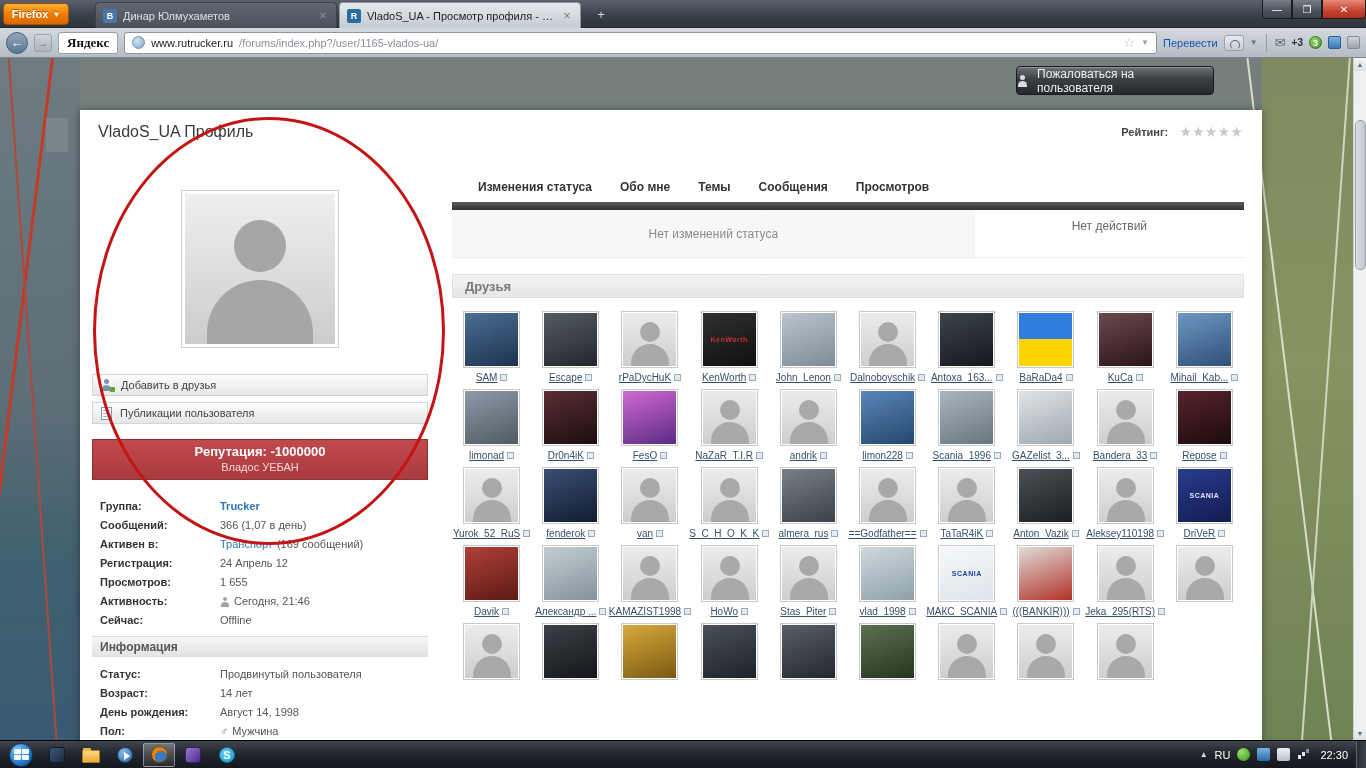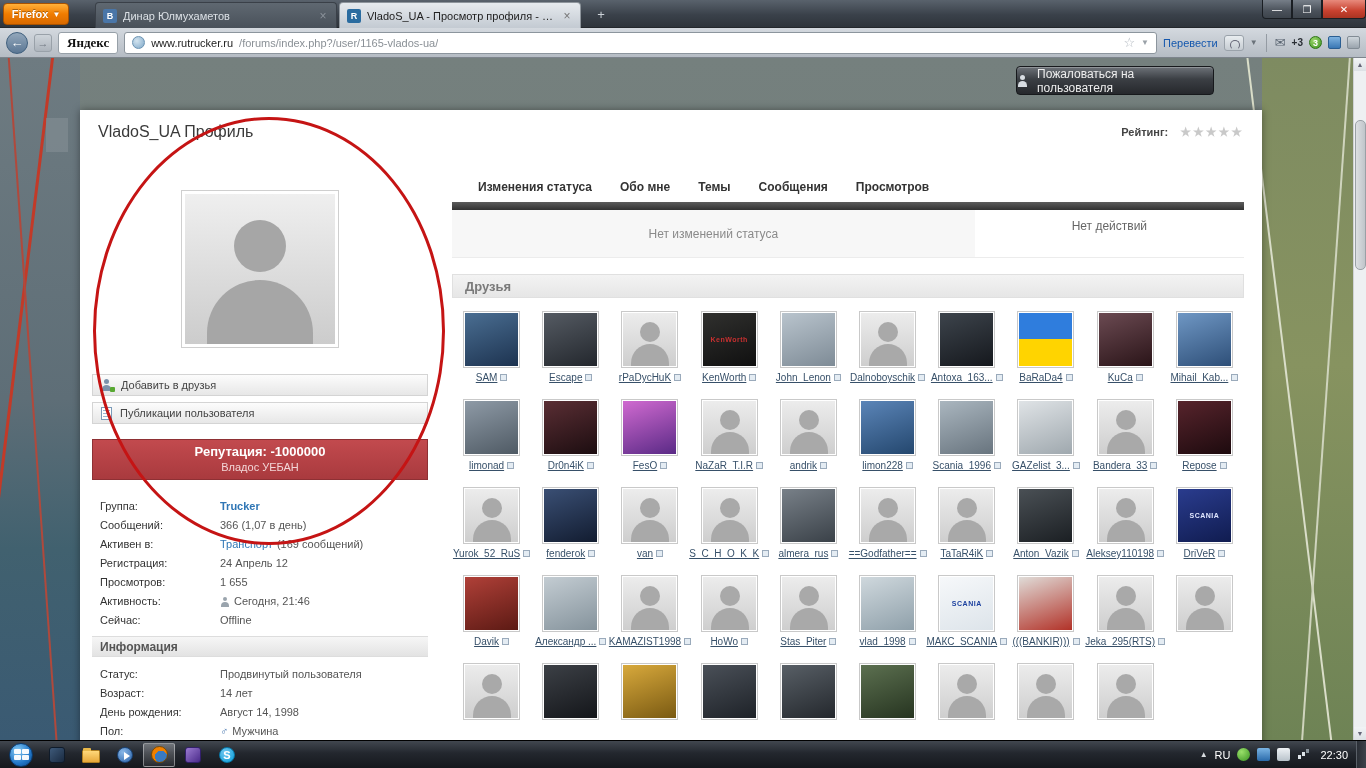--- a/index.html
+++ b/index.html
@@ -86,40 +86,40 @@
 .mini-person b{position:absolute;width:9px;height:6px;border-radius:5px 5px 0 0;background:#7c93ad;left:1px;top:6px}
 .mini-person .plus{position:absolute;right:-2px;bottom:-1px;width:5px;height:5px;background:#58a832;border-radius:1px}
 .mini-person.light i,.mini-person.light b{background:#d8dde2}
 .mini-page{width:11px;height:13px;background:#fff;border:1px solid #7a9ab8;position:relative;flex-shrink:0}
 .mini-page::before{content:"";position:absolute;left:1px;top:2px;right:1px;height:1px;background:#9ab6d0;box-shadow:0 3px 0 #9ab6d0,0 6px 0 #9ab6d0}
 .rep-box{margin-top:15px;background:linear-gradient(180deg,#c24a4e,#a93a3e);border:1px solid #8e3034;text-align:center;color:#fff;padding:4px 0 6px}
 .rep-title{font-size:13px;font-weight:bold}
 .rep-sub{font-size:11px;color:#f3d6d7;margin-top:2px}
 .info-rows{margin-top:17px}
 .irow{display:flex;font-size:11px;line-height:19px;padding-left:8px}
-.irow .lbl{width:120px;font-weight:normal;color:#333;flex-shrink:0}
+.irow .lbl{width:120px;font-weight:bold;color:#333;flex-shrink:0}
 .irow .val{color:#555;display:flex;align-items:center;gap:4px;flex-wrap:wrap}
 .vlink{color:#2f76b5}
 .mini-activity{width:10px;height:10px;position:relative;display:inline-block}
 .mini-activity::before{content:"";position:absolute;width:4px;height:4px;border-radius:50%;background:#9aa4ad;left:3px;top:0}
 .mini-activity::after{content:"";position:absolute;width:8px;height:5px;border-radius:4px 4px 0 0;background:#9aa4ad;left:1px;top:5px}
 .mini-male{color:#4a78b0;font-size:11px}
 .mini-male::before{content:"♂"}
 .section-bar{margin-top:6px;height:21px;background:linear-gradient(180deg,#f6f6f6,#e3e3e3);border-top:1px solid #ddd;border-bottom:1px solid #ddd;font-size:12px;font-weight:bold;color:#555;line-height:21px;padding-left:8px}
 
 
 .rightcol{flex:1;margin-left:24px;margin-right:6px;min-width:0}
 .ptabs{margin-top:26px;display:flex;gap:28px;padding-left:26px;font-size:12px;font-weight:bold;color:#333}
 .ptab{white-space:nowrap}
 .darkbar{margin-top:8px;height:8px;background:linear-gradient(180deg,#5c5c5c,#323232)}
 .panels{display:flex;height:48px;border-bottom:1px solid #ececec}
 .panel-left{width:66%;background:#f7f7f7;display:flex;align-items:center;justify-content:center;font-size:12px;color:#8a8a8a}
 .panel-right{flex:1;display:flex;align-items:flex-start;justify-content:center;padding-top:9px;font-size:12px;color:#666}
 .friends-header{margin-top:16px;height:24px;background:linear-gradient(180deg,#f3f3f3,#e6e6e6);border:1px solid #e0e0e0;font-size:13px;font-weight:bold;color:#7a7a7a;line-height:23px;padding-left:12px}
-.fgrid{margin-top:13px;display:grid;grid-template-columns:repeat(10,minmax(0,1fr));row-gap:16px}
+.fgrid{margin-top:13px;display:grid;grid-template-columns:repeat(10,minmax(0,1fr));row-gap:6px}
 .fcell{display:flex;flex-direction:column;align-items:center;min-width:0}
 .fav{width:57px;height:57px;border:1px solid #c9c9c9;background:#fff;padding:1px;flex-shrink:0}
 .fav-inner{width:100%;height:100%;position:relative;overflow:hidden;display:flex;align-items:center;justify-content:center}
 .fav-inner.ph{background:linear-gradient(180deg,#ececec,#cecece)}
 .fav-inner.ph::before{content:"";position:absolute;width:20px;height:20px;border-radius:50%;background:#a9a9a9;left:17px;top:9px}
 .fav-inner.ph::after{content:"";position:absolute;width:38px;height:25px;border-radius:19px 19px 0 0;background:#a9a9a9;left:8px;top:31px}
 .avlabel{font-size:7px;font-weight:bold;letter-spacing:.5px}
 .fname{margin-top:4px;font-size:10px;color:#375069;text-decoration:underline;white-space:nowrap;display:flex;align-items:center;gap:3px}
 .card-icon{width:7px;height:7px;border:1px solid #9aaabb;background:#e4ecf3;display:inline-block;flex-shrink:0}
 

